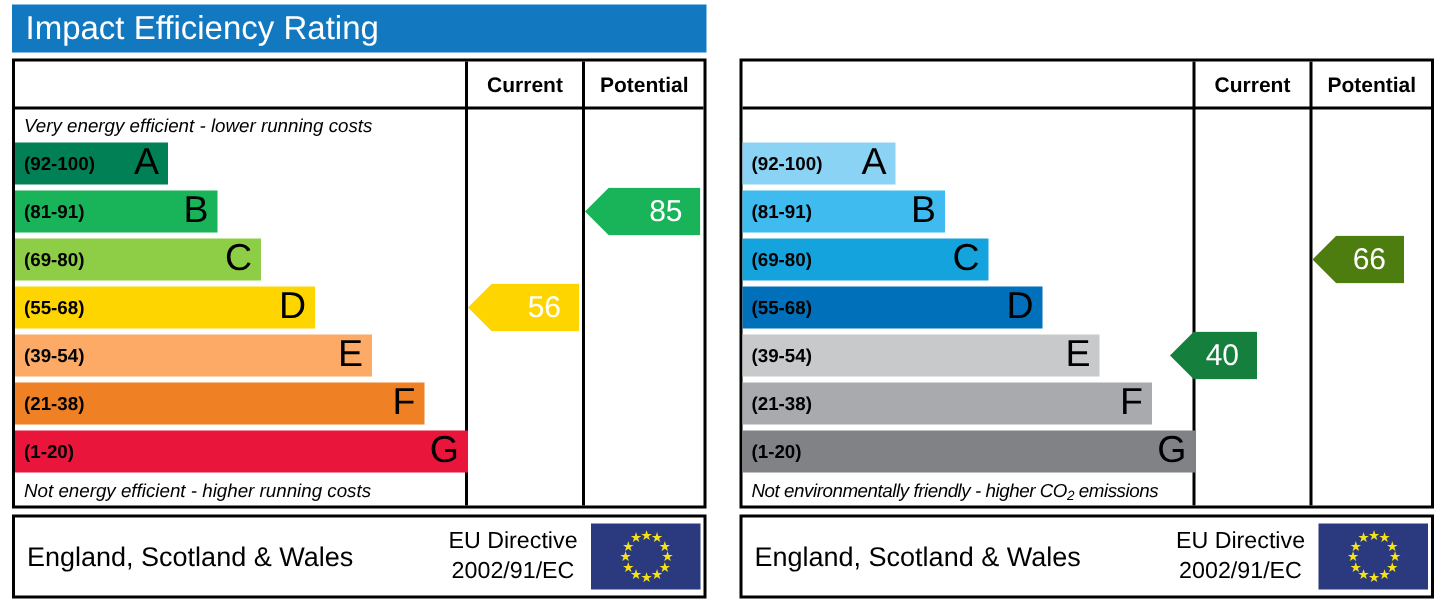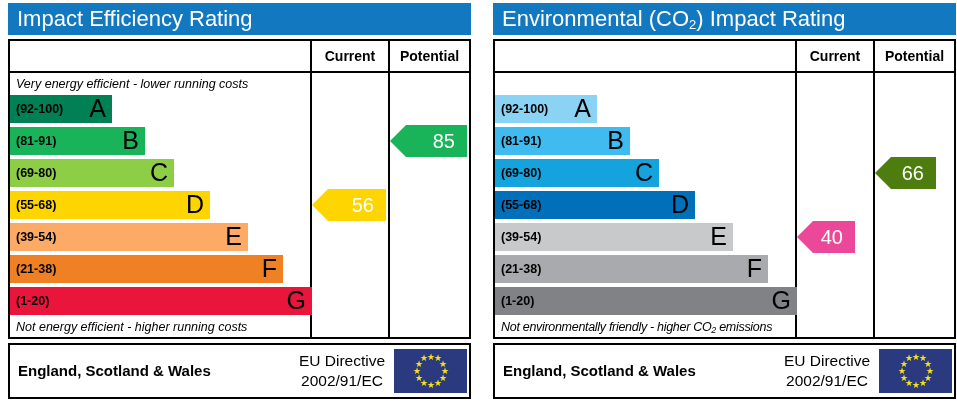--- a/index.html
+++ b/index.html
@@ -128,22 +128,22 @@
     position: absolute;
     left: 8px; top: 343px;
     width: 463px; height: 56px;
     border: 2px solid #000000;
     background: #ffffff;
   }
   .footer .region {
     position: absolute;
     left: 8px; top: 0; height: 37px;
     line-height: 52px;
-    font-size: 15px;
-    font-weight: bold;
+    font-size: 18px;
+    font-weight: normal;
     color: #000000;
   }
   .footer .directive {
     position: absolute;
     left: 274px; top: 6px;
     width: 116px;
     font-size: 15.5px;
     color: #000000;
     text-align: center;
     line-height: 20px;
@@ -240,23 +240,20 @@
           <span class="star" style="left: 20.8756px; top: 25.5px;">★</span>
           <span class="star" style="left: 19px; top: 18.5px;">★</span>
           <span class="star" style="left: 20.8756px; top: 11.5px;">★</span>
           <span class="star" style="left: 26px; top: 6.37564px;">★</span>
         </div>
     </div>
   </div>
 
   <div class="epc right">
 
-    <div class="title-bar">
-      <span id="env-title">Environmental (CO<sub>2</sub>) Impact Rating</span>
-    </div>
 
     <div class="frame">
       <div class="hdr-row"></div>
       <div class="vline v1"></div>
       <div class="vline v2"></div>
 
       <div class="hdr-cell c-cur">Current</div>
       <div class="hdr-cell c-pot">Potential</div>
 
       <div class="caption bottom tight" id="env-cap-bottom">Not environmentally friendly - higher CO<sub>2</sub> emissions</div>
@@ -286,21 +283,21 @@
             <span class="range">(21-38)</span>
             <span class="letter">F</span>
           </div>
           <div class="band" style="top: 192px; width: 302px; height: 28px; background: rgb(128, 130, 133);">
             <span class="range">(1-20)</span>
             <span class="letter">G</span>
           </div>
         </div>
 
       <div id="arrows-environmental">
-          <div class="arrow" style="left: 302px; width: 58px; top: 180px; background: #ec4899;"><span>40</span></div>
+          <div class="arrow" style="left: 285px; width: 58px; top: 180px; background: #15803d;"><span>40</span></div>
           <div class="arrow" style="left: 380px; width: 61px; top: 116px; background: #4d7c0f;"><span>66</span></div>
         </div>
     </div>
 
     <div class="footer">
       <div class="region">England, Scotland &amp; Wales</div>
       <div class="directive">
         <div>EU Directive</div>
         <div>2002/91/EC</div>
       </div>

